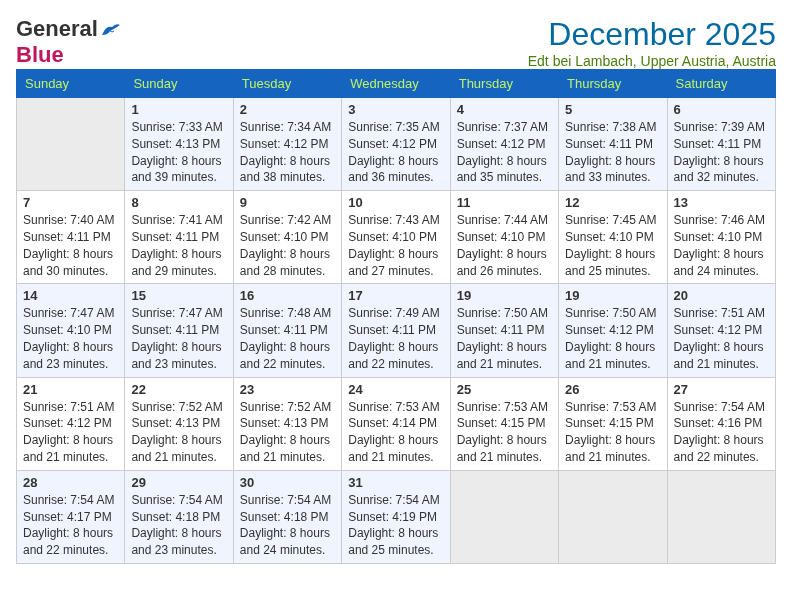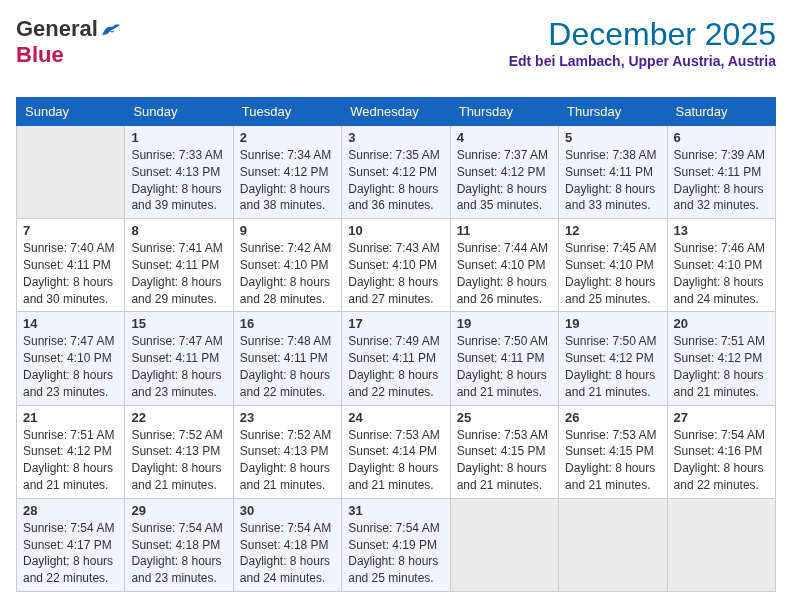--- a/index.html
+++ b/index.html
@@ -7,51 +7,50 @@
       font-family: Arial, sans-serif;
       background: #fff;
       width: 792px;
       min-height: 612px;
       padding: 16px;
     }
     .header-area {
       display: flex;
       justify-content: space-between;
       align-items: flex-start;
-      margin-bottom: 28px;
+      margin-bottom: 0;
     }
     .logo {
       display: flex;
       flex-direction: column;
       align-items: flex-start;
     }
     .logo-line {
       display: flex;
       align-items: center;
     }
     .title-area {
       text-align: right;
     }
     .month-title {
       font-size: 32px;
       color: #0369a1;
       font-weight: normal;
     }
     .subtitle {
       font-size: 14px;
-      color: #4c1d95;
-      font-weight: bold;
+      color: #4d7c0f;
     }
     .calendar {
       width: 100%;
       border-collapse: collapse;
     }
     .calendar th {
       background-color: #1565c0;
-      color: #fef9c3;
+      color: #bef264;
       text-align: left;
       padding: 6px 8px;
       font-size: 13px;
       font-weight: normal;
       border: 1px solid #1565c0;
     }
     .calendar td {
       border: 1px solid #ccc;
       vertical-align: top;
       padding: 4px 6px;

